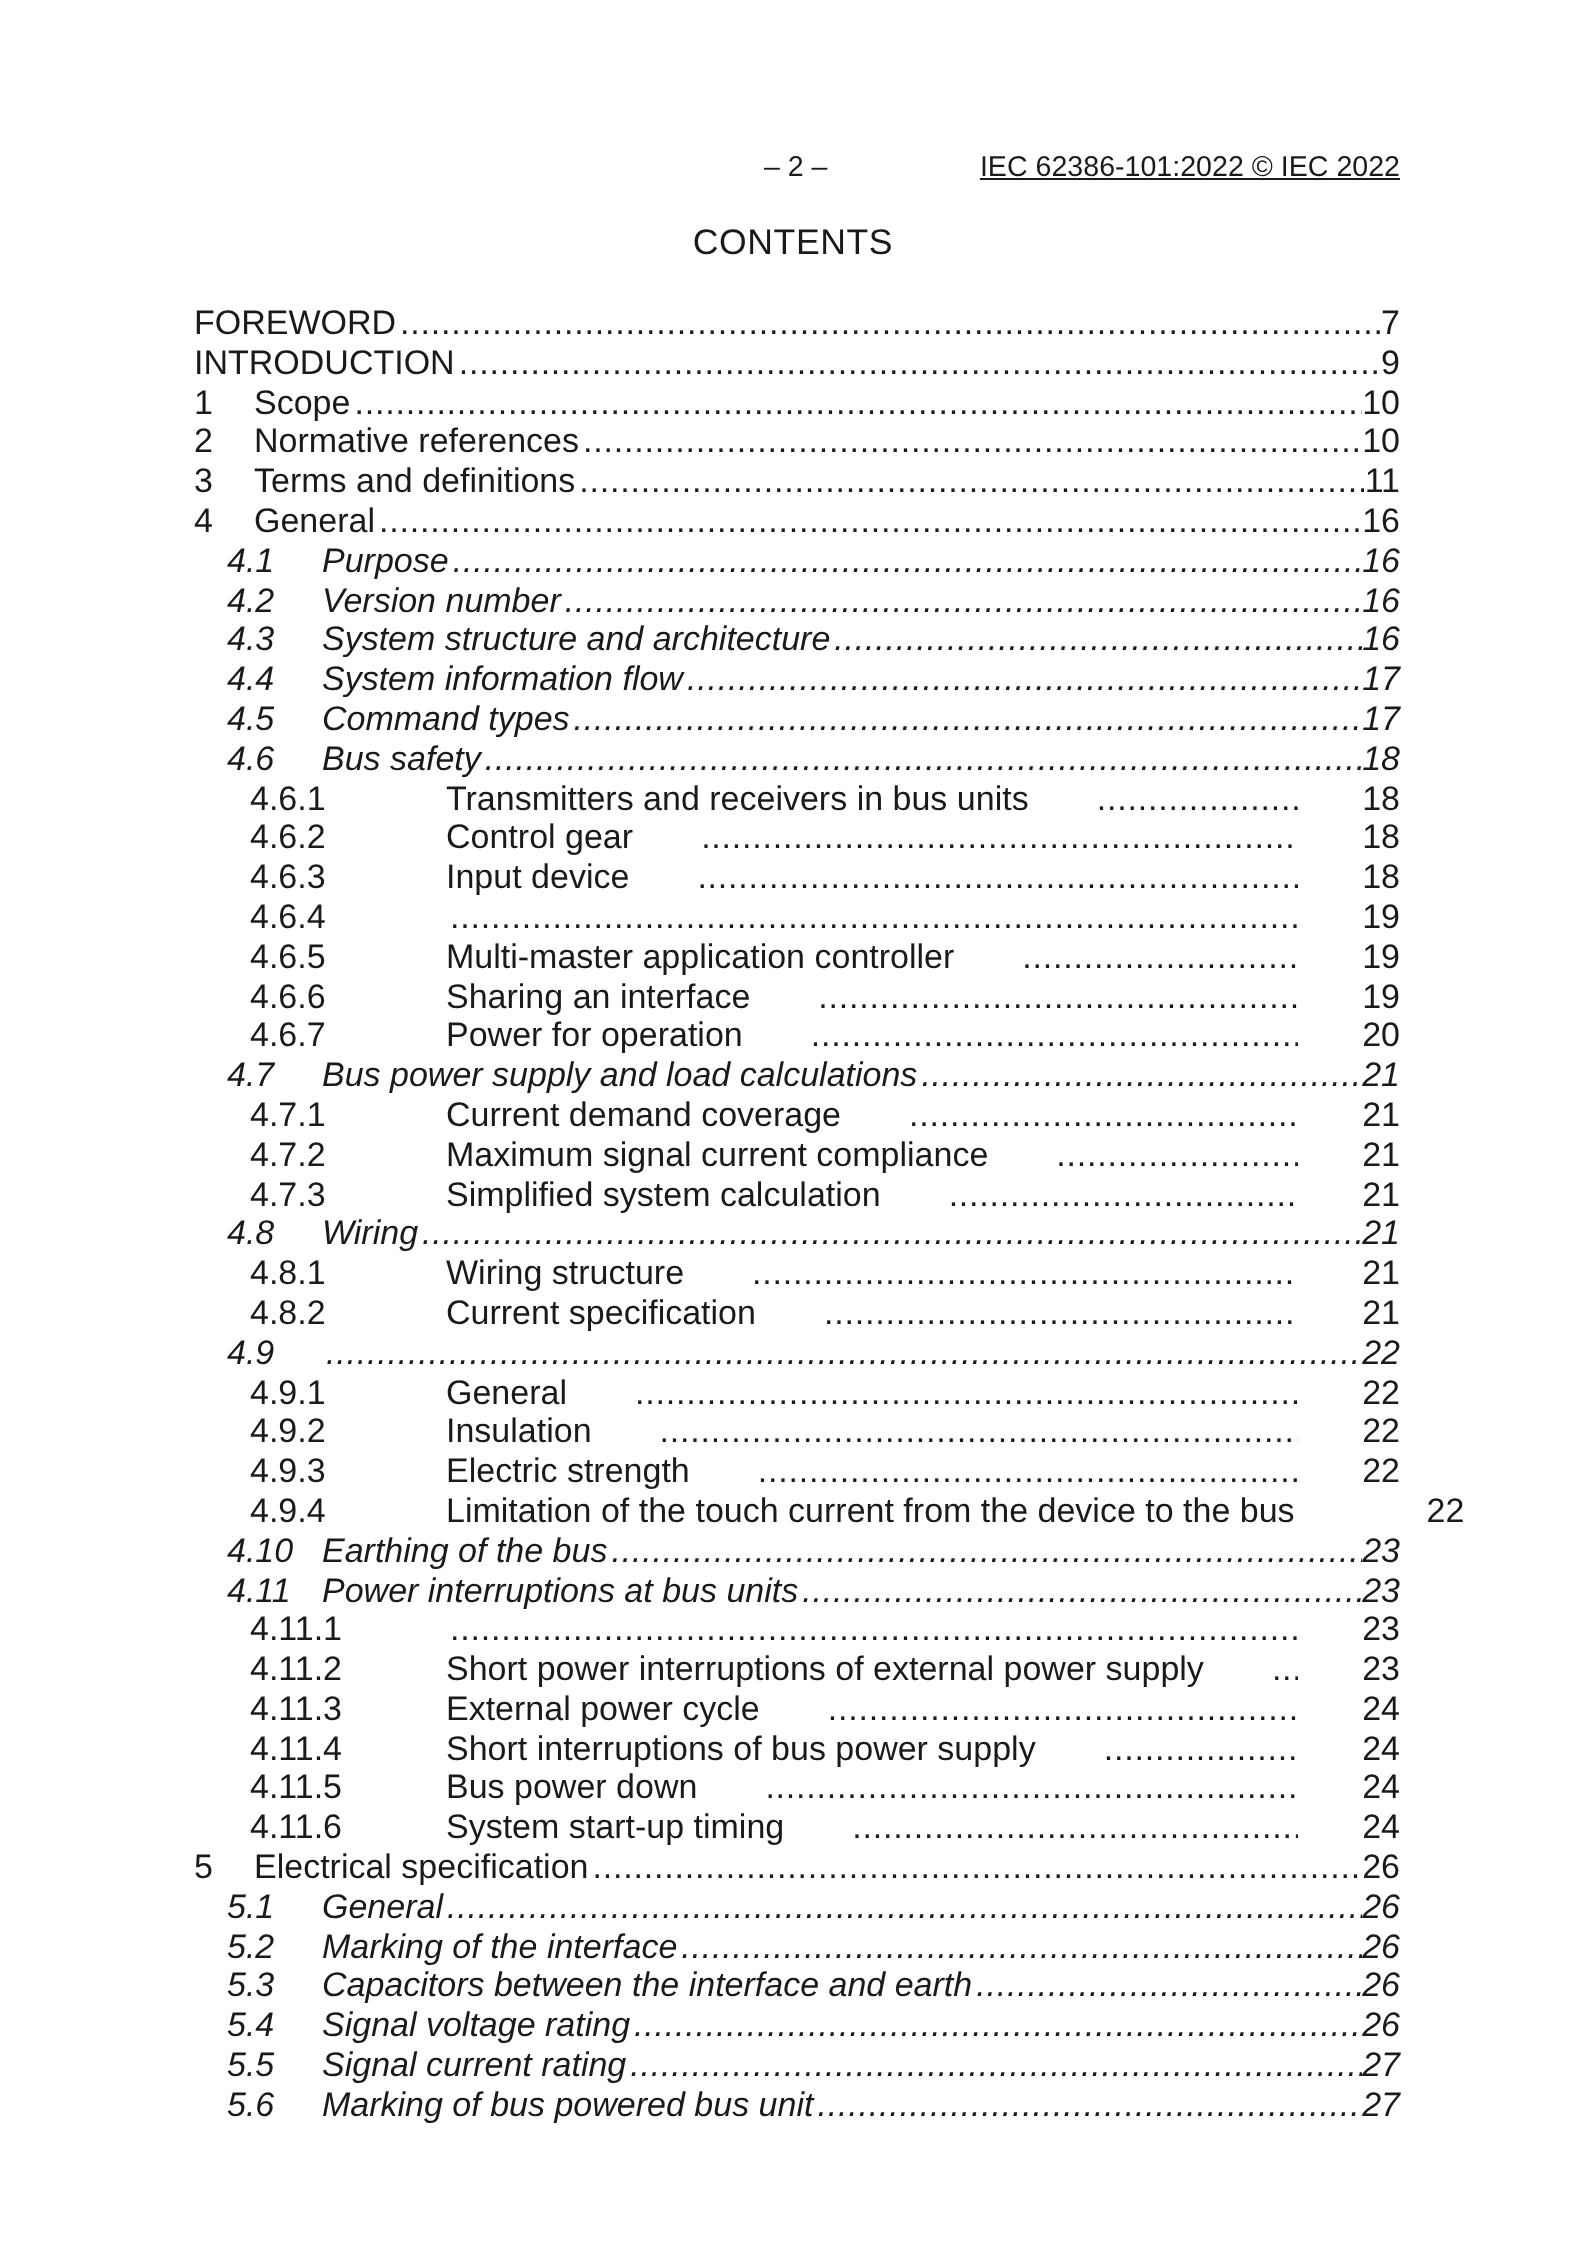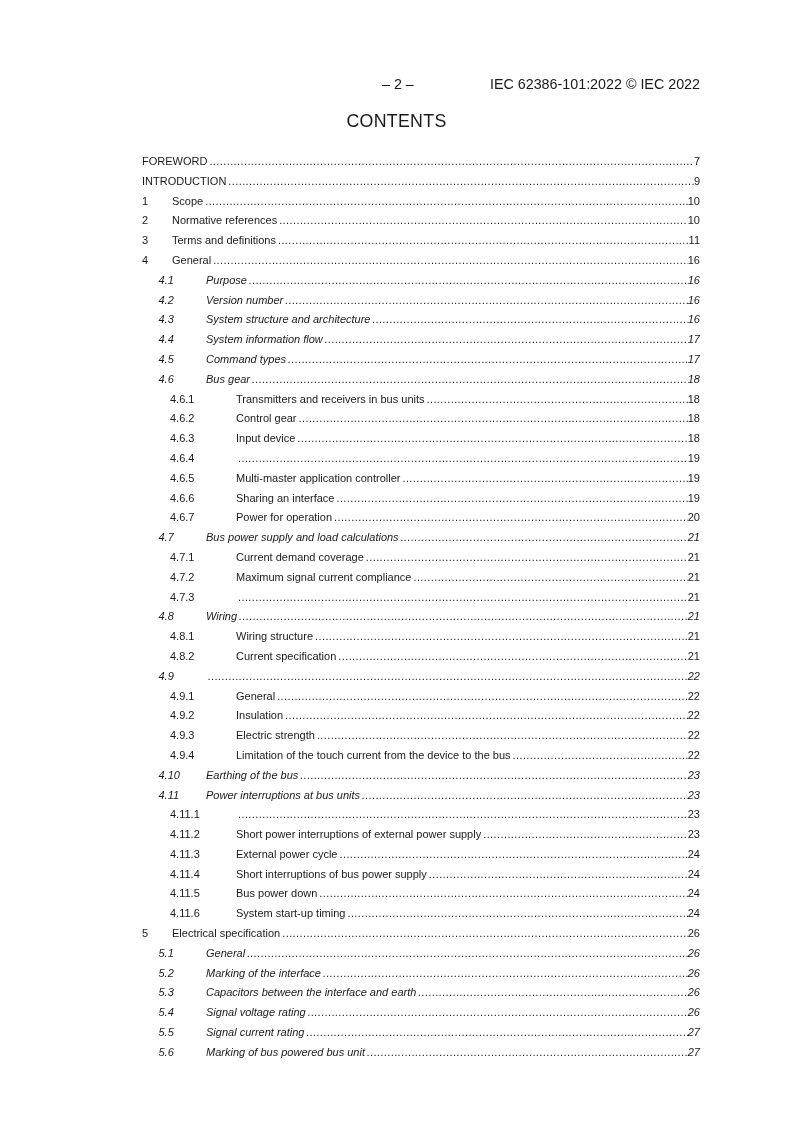--- a/index.html
+++ b/index.html
@@ -26,20 +26,21 @@
     left: 50%;
     transform: translateX(-52%);
     top: 0;
     white-space: nowrap;
   }
   .doc-reference {
     position: absolute;
     right: 0;
     top: 0;
     white-space: nowrap;
+    text-decoration: underline;
   }
   .contents-title {
     position: absolute;
     top: 112px;
     left: 0;
     width: 793px;
     text-align: center;
     font-size: 17.8px;
     font-weight: 400;
     line-height: 18px;
@@ -49,23 +50,22 @@
     position: absolute;
     top: 152px;
     left: 97px;
     width: 603px;
   }
   .toc-row {
     display: flex;
     align-items: baseline;
     height: 19.8px;
     line-height: 19.8px;
-    font-size: 11px;
+    font-size: 17px;
     white-space: nowrap;
-    margin-left: 45px;
   }
   .toc-num {
     flex: none;
     display: inline-block;
   }
   .toc-label {
     flex: none;
   }
   .toc-dots {
     flex: 1 1 auto;
@@ -77,21 +77,21 @@
   }
   .toc-page {
     flex: none;
     text-align: right;
   }
   .toc-row.level-0 { padding-left: 0; }
   .toc-row.level-1 { padding-left: 0; }
   .toc-row.level-1 .toc-num { width: 30px; }
   .toc-row.level-2 { padding-left: 16.5px; font-style: italic; }
   .toc-row.level-2 .toc-num { width: 47.5px; }
-  .toc-row.level-3 { padding-left: 28px; }
+  .toc-row.level-3 { padding-left: 28px; gap: 32px; }
   .toc-row.level-3 .toc-num { width: 66px; }
 </style>
 </head>
 <body>
 
 <div class="page-header">
   <span class="page-marker">– 2 –</span>
   <span class="doc-reference">IEC 62386-101:2022 © IEC 2022</span>
 </div>
 
@@ -159,21 +159,21 @@
     <span class="toc-page">17</span>
   </div>
     <div class="toc-row level-2">
     <span class="toc-num">4.5</span>
     <span class="toc-label">Command types</span>
     <span class="toc-dots">........................................................................................................................................................................................................................................................................................................................................................................</span>
     <span class="toc-page">17</span>
   </div>
     <div class="toc-row level-2">
     <span class="toc-num">4.6</span>
-    <span class="toc-label">Bus gear</span>
+    <span class="toc-label">Bus safety</span>
     <span class="toc-dots">........................................................................................................................................................................................................................................................................................................................................................................</span>
     <span class="toc-page">18</span>
   </div>
     <div class="toc-row level-3">
     <span class="toc-num">4.6.1</span>
     <span class="toc-label">Transmitters and receivers in bus units</span>
     <span class="toc-dots">........................................................................................................................................................................................................................................................................................................................................................................</span>
     <span class="toc-page">18</span>
   </div>
     <div class="toc-row level-3">
@@ -224,20 +224,21 @@
     <span class="toc-page">21</span>
   </div>
     <div class="toc-row level-3">
     <span class="toc-num">4.7.2</span>
     <span class="toc-label">Maximum signal current compliance</span>
     <span class="toc-dots">........................................................................................................................................................................................................................................................................................................................................................................</span>
     <span class="toc-page">21</span>
   </div>
     <div class="toc-row level-3">
     <span class="toc-num">4.7.3</span>
+    <span class="toc-label">Simplified system calculation</span>
     <span class="toc-dots">........................................................................................................................................................................................................................................................................................................................................................................</span>
     <span class="toc-page">21</span>
   </div>
     <div class="toc-row level-2">
     <span class="toc-num">4.8</span>
     <span class="toc-label">Wiring</span>
     <span class="toc-dots">........................................................................................................................................................................................................................................................................................................................................................................</span>
     <span class="toc-page">21</span>
   </div>
     <div class="toc-row level-3">

